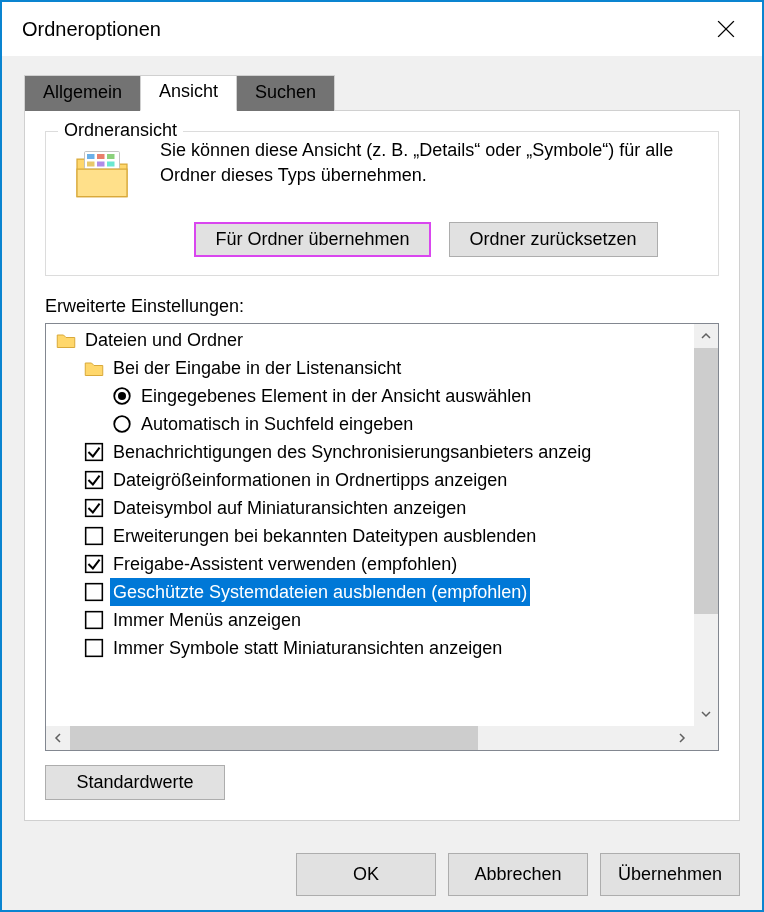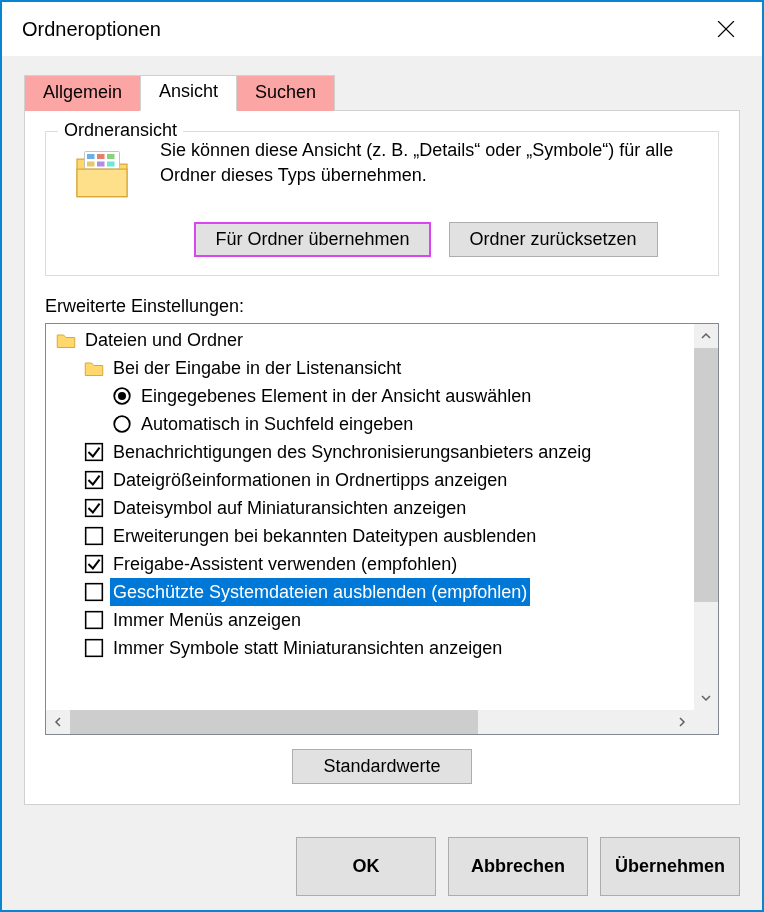--- a/index.html
+++ b/index.html
@@ -52,21 +52,21 @@
   }
   .tabs {
     display: flex;
     position: relative;
     z-index: 2;
   }
   .tab {
     padding: 6px 18px 6px 18px;
     font-size: 18px;
     color: #000;
-    background: #fca5a5;
+    background: #737373;
     border: 1px solid #d0d0d0;
     border-bottom: none;
     margin-right: -1px;
     position: relative;
     top: 1px;
     cursor: pointer;
   }
   .tab.active {
     background: #fff;
     border: 1px solid #d0d0d0;
@@ -206,30 +206,30 @@
   .hscroll .arrow {
     width:24px; display:flex; align-items:center; justify-content:center; cursor:pointer;
   }
   .hscroll .track { flex:1; background:#f0f0f0; position:relative; }
   .hscroll .thumb {
     position:absolute; top:0; bottom:0; left:0; width:68%;
     background:#cdcdcd;
   }
   .hscroll .corner { width:24px; background:#f0f0f0; }
   .defaults-row {
-    display:flex; justify-content:center; margin-top:14px;
+    display:flex; justify-content:flex-start; margin-top:14px;
   }
   .dialog-buttons {
     background:#f0f0f0;
     padding: 14px 22px 14px 22px;
     display:flex;
     justify-content:flex-end;
     gap: 12px;
   }
-  .dialog-buttons .btn { min-width: 140px; padding:18px 10px;font-weight:bold; }
+  .dialog-buttons .btn { min-width: 140px; padding:10px 10px; }
   svg { display:block; }
 </style>
 </head>
 <body>
 
 <div class="window">
   <div class="titlebar">
     <div class="title">Ordneroptionen</div>
     <div class="close">
       <svg viewBox="0 0 16 16">

